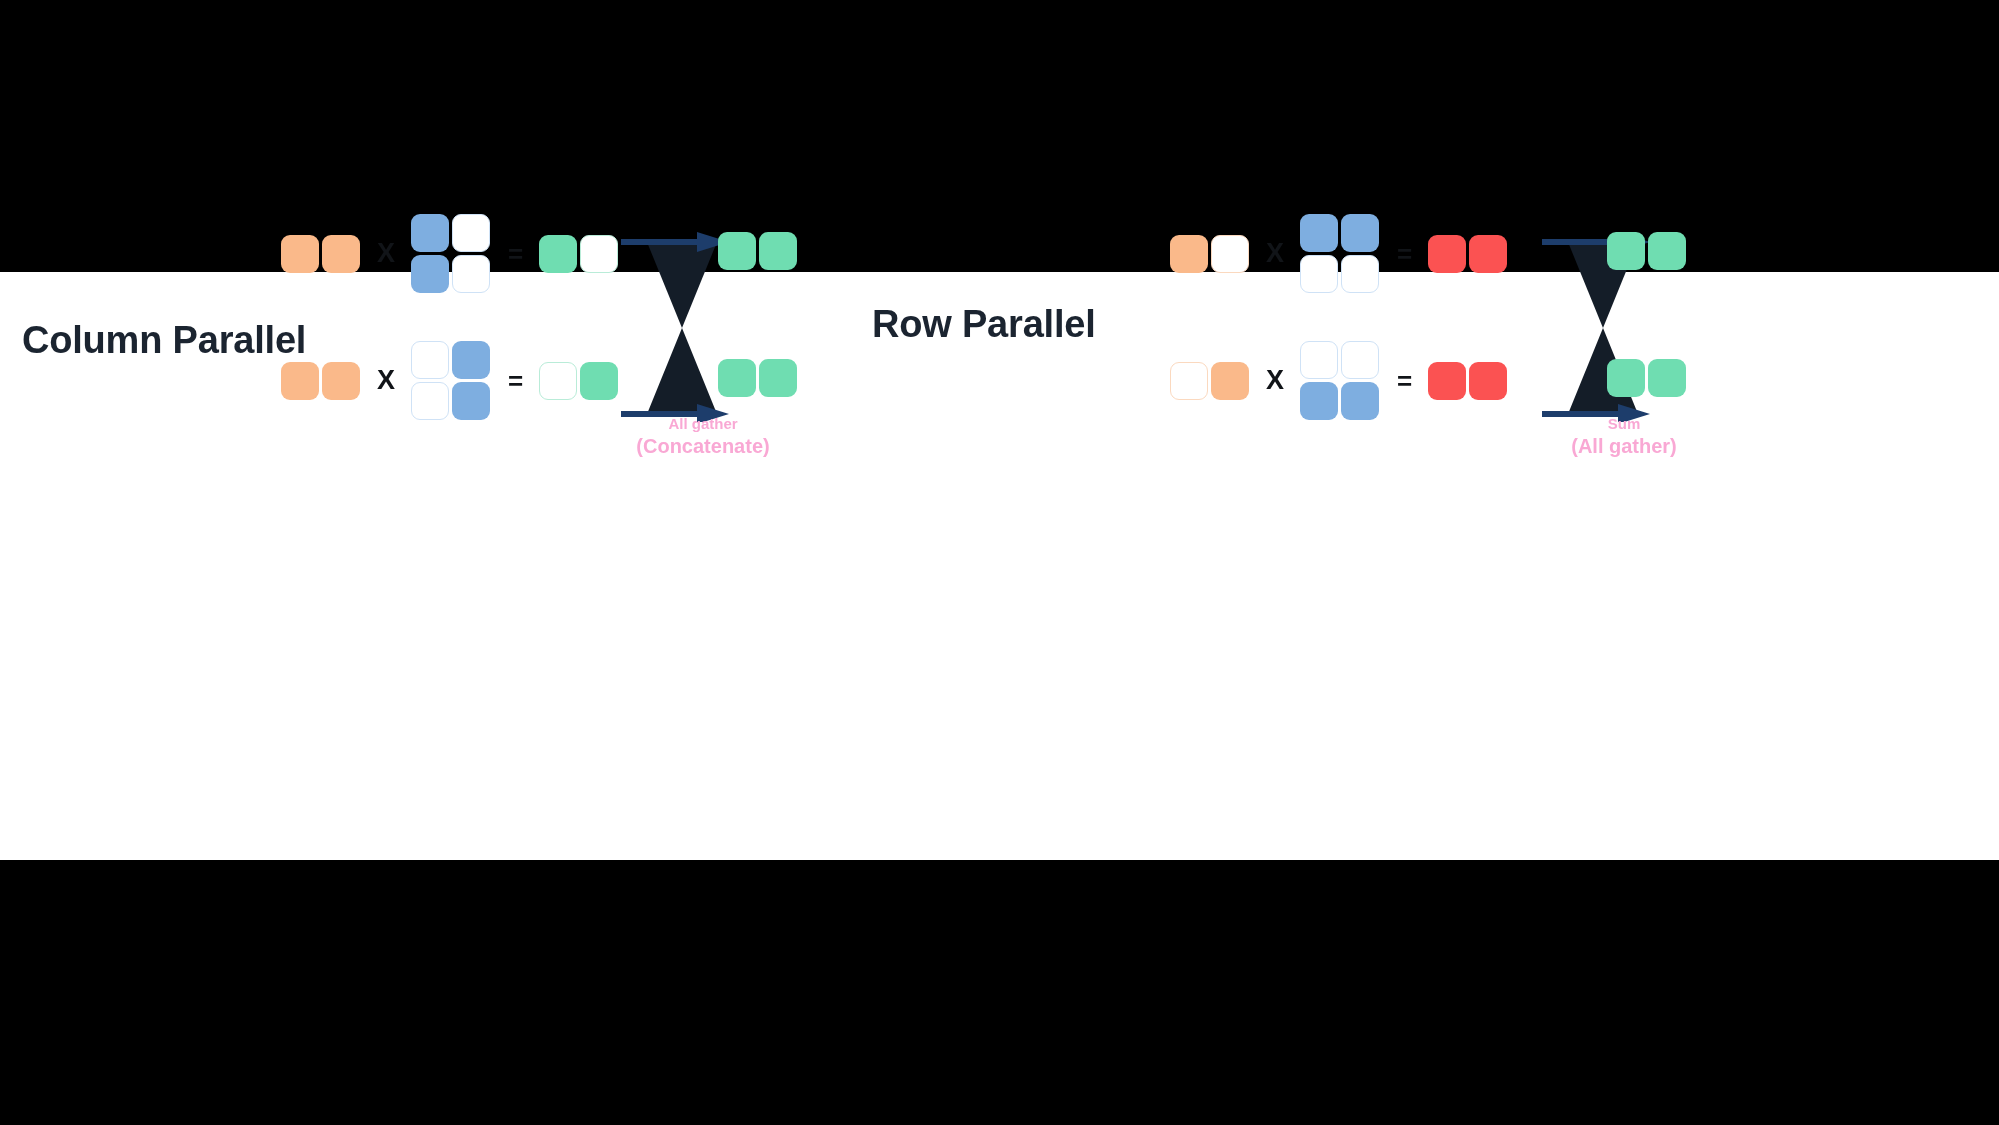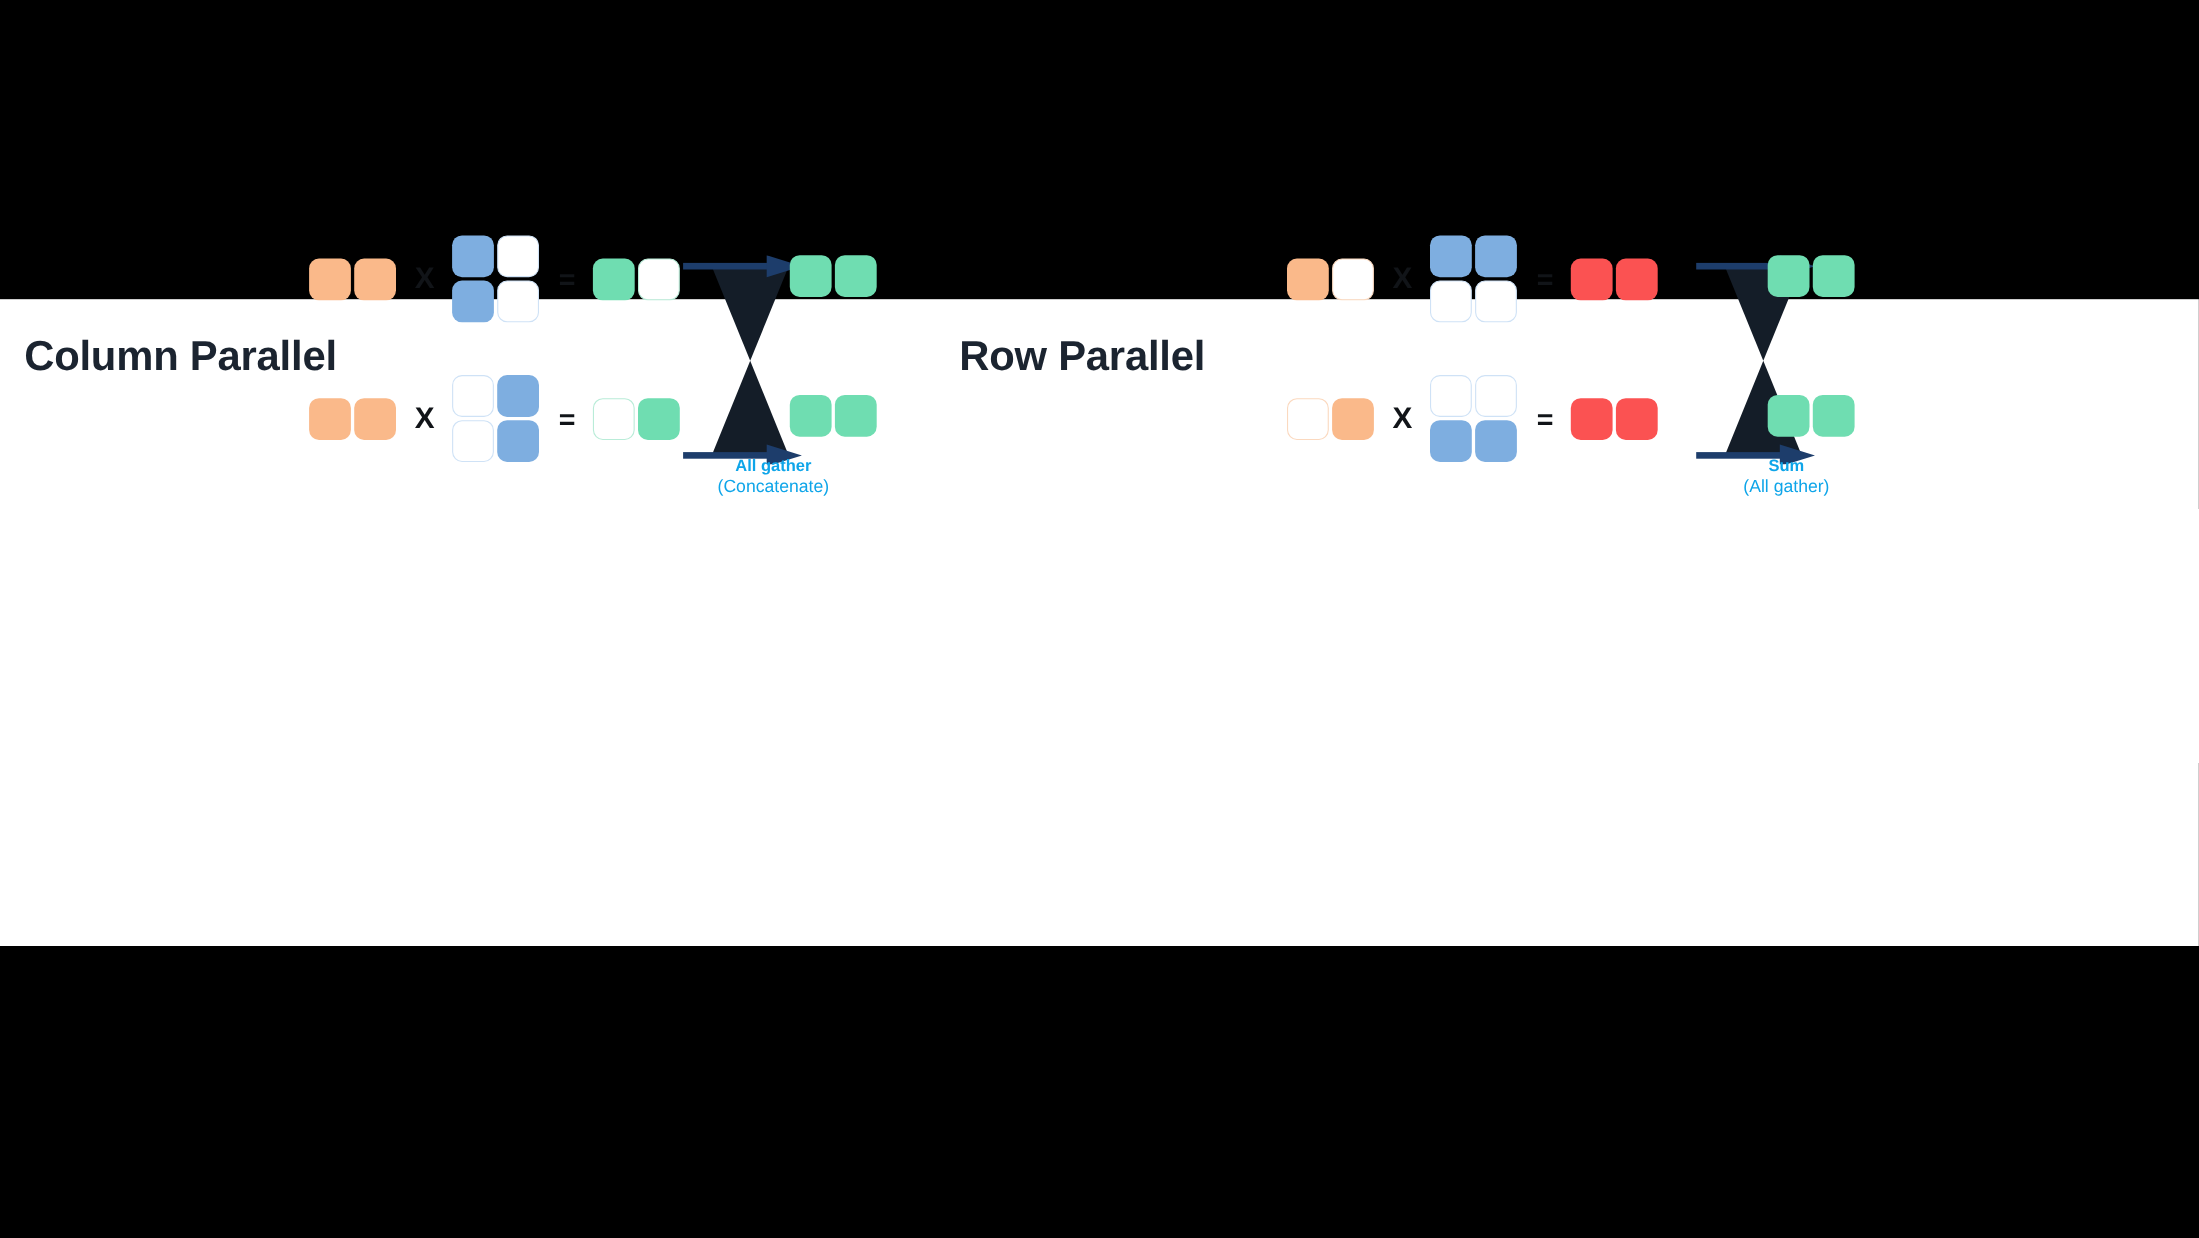--- a/index.html
+++ b/index.html
@@ -13,21 +13,21 @@
     background:#ffffff;
   }
   .bar-top{position:absolute;left:0;top:0;width:1999px;height:272px;background:#000;}
   .bar-bottom{position:absolute;left:0;top:860px;width:1999px;height:265px;background:#000;}
 
   .panel-title{
     position:absolute;
     font-size:38px;font-weight:bold;color:#1b2430;
     letter-spacing:-0.2px;white-space:nowrap;
   }
-  #title-col{left:22px;top:303px;}
+  #title-col{left:22px;top:319px;}
   #title-row{left:872px;top:303px;}
 
   .panel{position:absolute;top:272px;height:588px;}
   #panel-column{left:0;width:960px;}
   #panel-row{left:960px;width:1039px;}
 
   
   .eq-row{
     position:absolute;display:flex;align-items:center;
   }
@@ -63,24 +63,24 @@
 
   
   .collective{position:absolute;}
   #collective-col{left:613px;top:232px;width:180px;height:190px;}
   #collective-row{left:1534px;top:232px;width:180px;height:190px;}
 
   .hourglass-svg{position:absolute;left:0;top:0;}
 
   .coll-label{
     position:absolute;text-align:center;width:180px;left:0;
-    color:#0ea5e9;
+    color:#f9a8d4;
   }
   .coll-label .l1{font-size:15px;font-weight:bold;line-height:1.2;}
-  .coll-label .l2{font-size:16px;font-weight:normal;line-height:1.3;}
+  .coll-label .l2{font-size:20px;font-weight:bold;line-height:1.3;}
   #label-col{top:183px;}
   #label-row{top:183px;}
 
   
   .out{position:absolute;display:flex;gap:3px;}
   .cp .out.o1{left:718px;top:232px;}
   .cp .out.o2{left:718px;top:359px;}
   .rp .out.o1{left:1607px;top:232px;}
   .rp .out.o2{left:1607px;top:359px;}
 </style>

